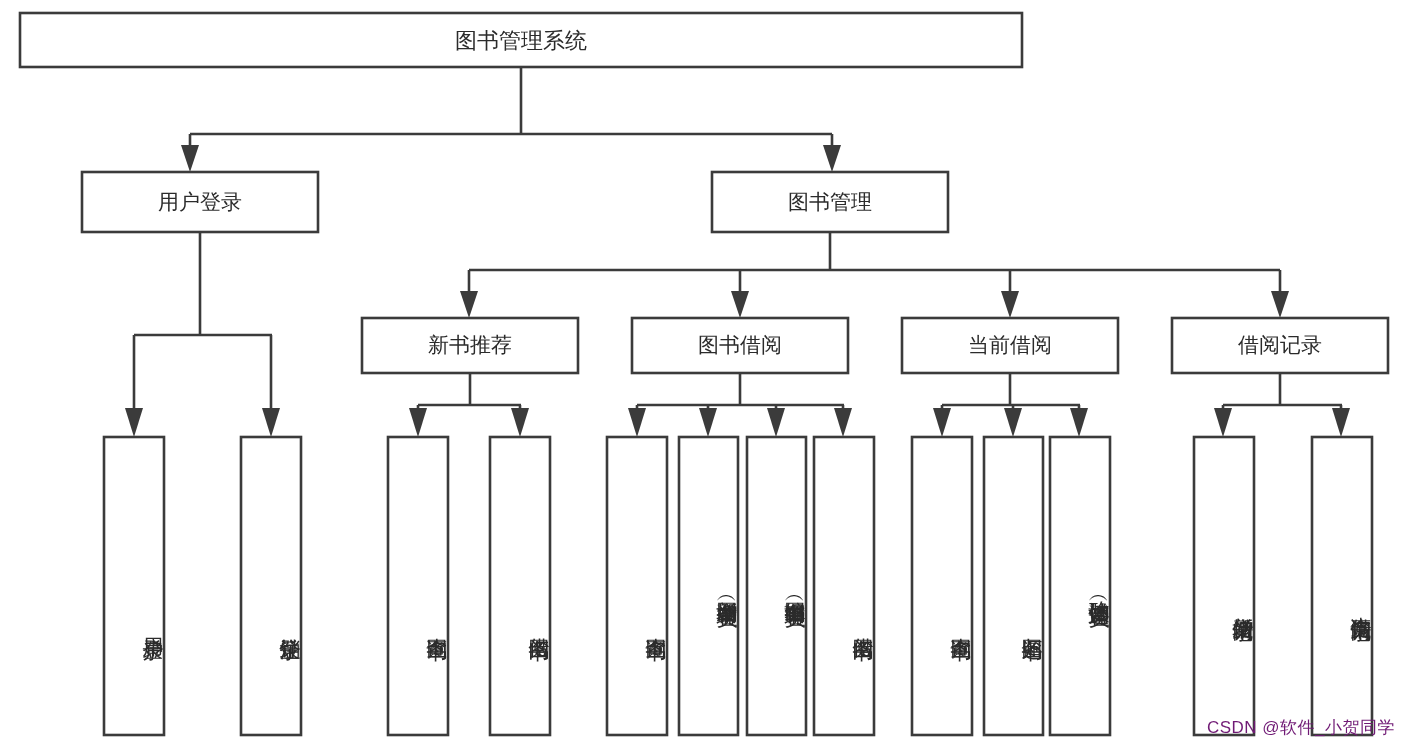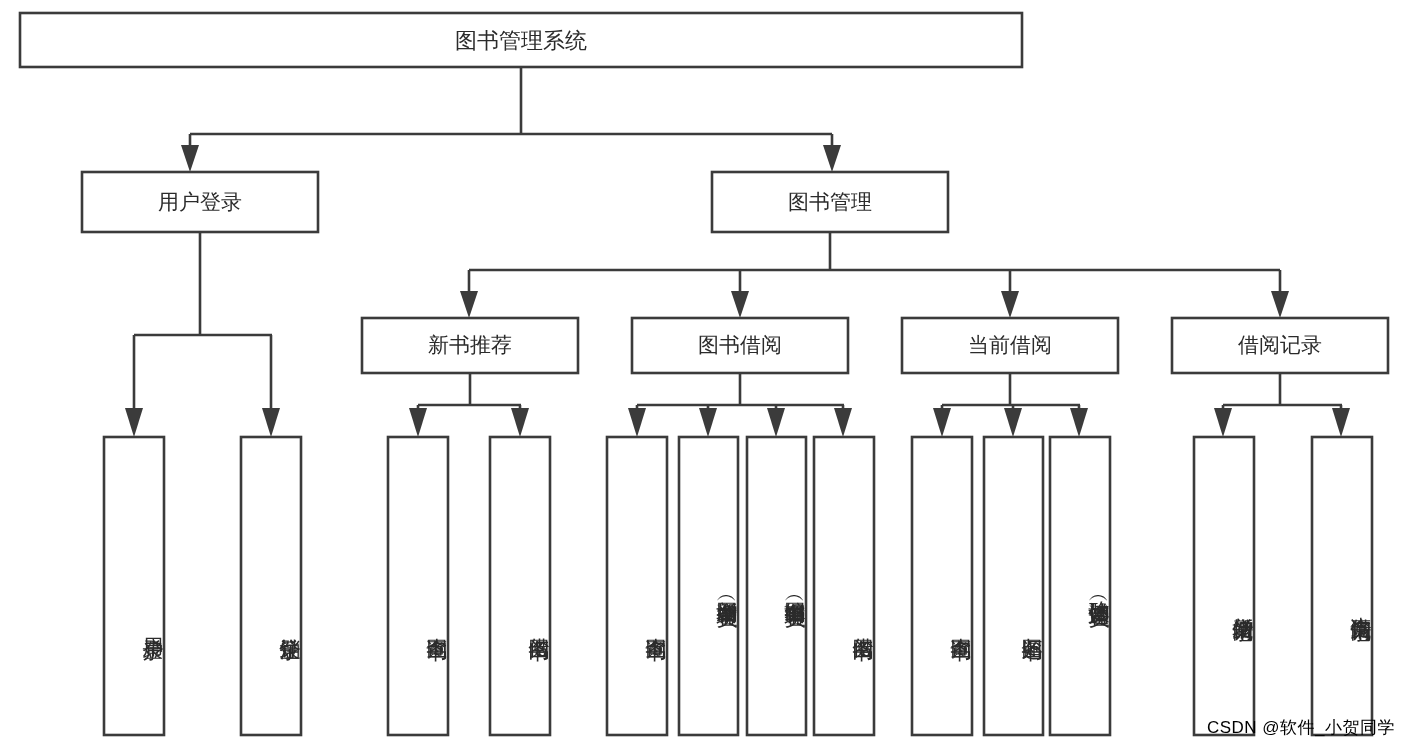--- a/index.html
+++ b/index.html
@@ -70,21 +70,21 @@
     justify-content: center;
     white-space: nowrap;
     pointer-events: none;
   }
   .watermark {
     position: absolute;
     right: 10px;
     bottom: 8px;
     font-family: "Liberation Sans", "DejaVu Sans", sans-serif;
     font-size: 17px;
-    color: #000000;
+    color: #701a75;
     letter-spacing: 0.5px;
     user-select: none;
   }
 </style>
 </head>
 <body>
 
 <div id="diagram-root">
 
   <svg class="diagram" viewBox="0 0 1405 747" xmlns="http://www.w3.org/2000/svg">

